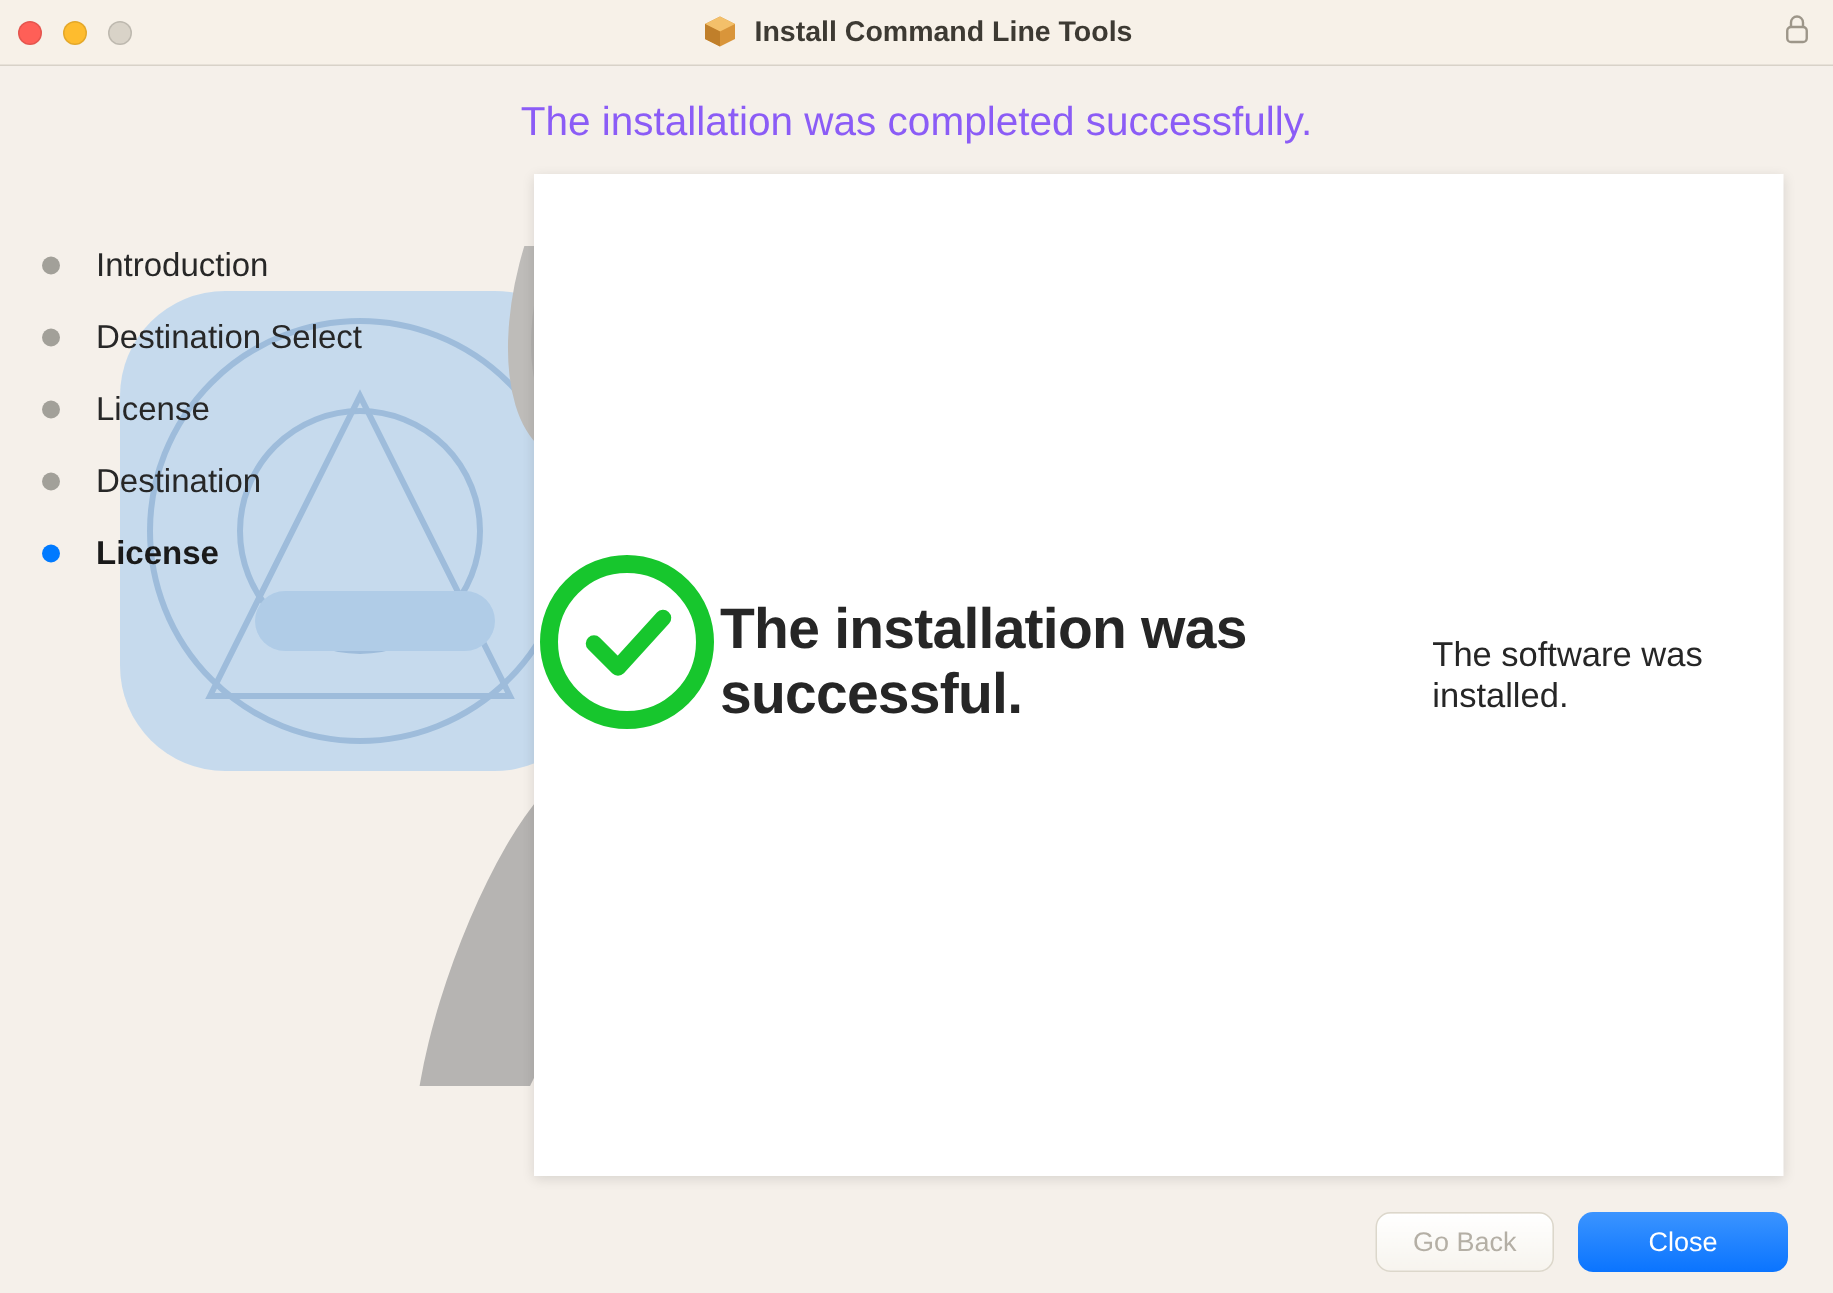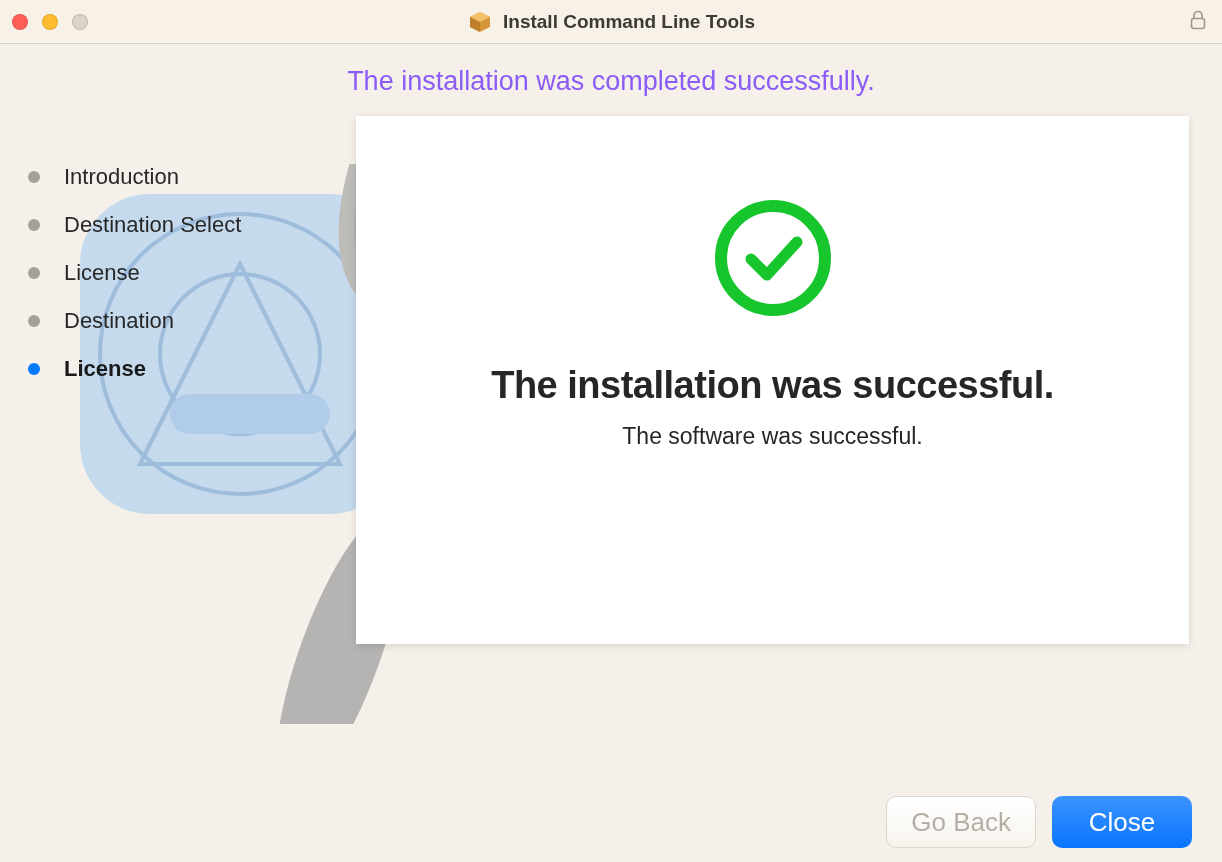--- a/index.html
+++ b/index.html
@@ -37,33 +37,32 @@
     .sidebar { position: absolute; left: 28px; top: 120px; width: 320px; z-index: 2; }
     .step { display: flex; align-items: center; gap: 24px; margin-bottom: 22px; text-align: right; }
     .dot { width: 12px; height: 12px; border-radius: 50%; background: #a2a099; flex-shrink:0;}
     .dot.active { background: #007aff; }
     .step-label { font-size: 22px; color: #272727; }
     .step.active .step-label { font-weight: 700; color: #1a1a1a; }
 
     .card {
       position: absolute;
       left: 356px; top: 72px;
-      width: 833px; height: 528px;
+      width: 833px; height: 668px;
       background: #ffffff;
       box-shadow: 0 2px 8px rgba(0,0,0,0.12);
       z-index: 3;
-      display: flex; flex-direction: column; align-items: center;
-      padding-top: 80px;
+      display: flex; flex-direction: row; align-items: center;
     }
     .success-ring { margin-bottom: 40px; }
     .card-title { font-size: 38px; font-weight: 700; color: #262626; margin-bottom: 16px; letter-spacing:-0.5px;}
     .card-sub { font-size: 23px; color: #262626; }
 
     .footer { position: absolute; right: 30px; bottom: 14px; display: flex; gap: 16px; z-index:4;}
-    .btn { height: 52px; padding: 0 24px; border-radius: 10px; font-size: 26px; display:flex;align-items:center;justify-content:center; cursor:pointer; border:none;}
+    .btn { height: 40px; padding: 0 24px; border-radius: 10px; font-size: 18px; display:flex;align-items:center;justify-content:center; cursor:pointer; border:none;}
     .btn.secondary { background: linear-gradient(#ffffff,#f7f4ee); color: #b4afa5; border: 1px solid #dcd7cb; cursor:default;}
     .btn.primary { background: linear-gradient(#3b94ff,#0a74ff); color: #fff; font-weight:400; min-width:140px;}
   </style>
 </head>
 <body>
 
 <div class="titlebar">
   <div class="traffic">
     <div class="tl red"></div>
     <div class="tl yellow"></div>
@@ -135,21 +134,21 @@
   </div>
 
   <div class="card">
     <div class="success-ring">
       <svg width="124" height="124" viewBox="0 0 124 124">
         <circle cx="62" cy="62" r="52" fill="none" stroke="#17c62d" stroke-width="12"></circle>
         <path d="M40 63 L56 79 L86 46" fill="none" stroke="#17c62d" stroke-width="11" stroke-linecap="round" stroke-linejoin="round"></path>
       </svg>
     </div>
     <div class="card-title">The installation was successful.</div>
-    <div class="card-sub">The software was successful.</div>
+    <div class="card-sub">The software was installed.</div>
   </div>
 
   <div class="footer">
     <button class="btn secondary">Go Back</button>
     <button class="btn primary">Close</button>
   </div>
 
 </div>
 
 </body></html>

